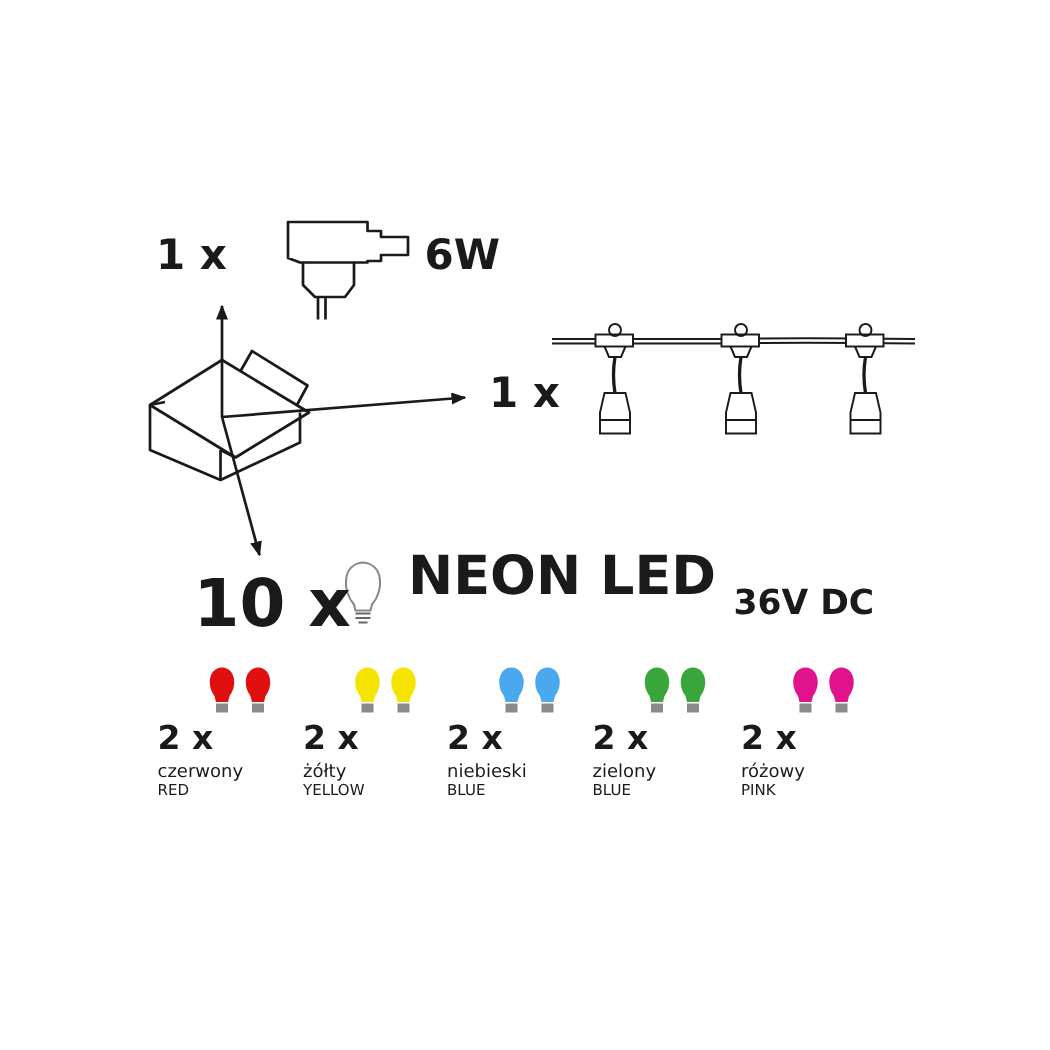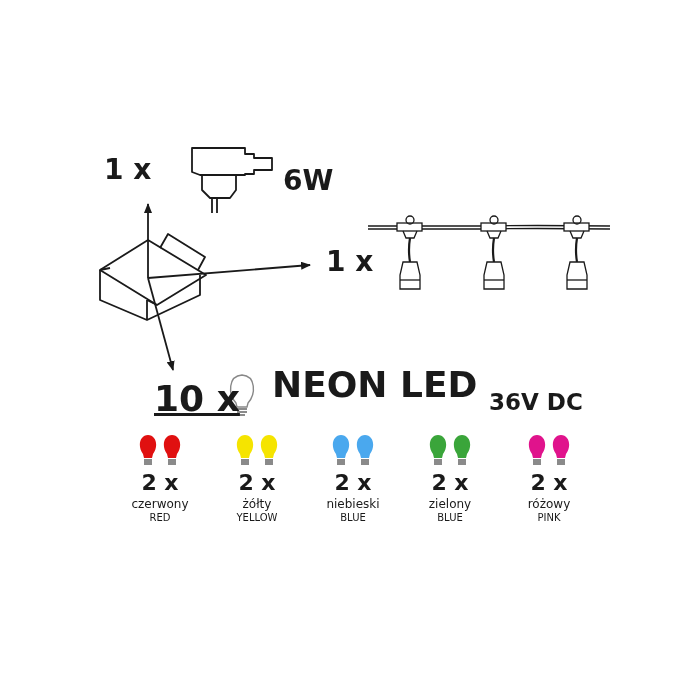--- a/index.html
+++ b/index.html
@@ -1,27 +1,27 @@
 <!DOCTYPE html>
 <html><head>
 <meta charset="utf-8">
 <style>
   html, body { margin:0; padding:0; background:#ffffff; }
   body { width:700px; height:700px; position:relative; overflow:hidden;
          font-family:"DejaVu Sans", "Liberation Sans", sans-serif; color:#1a1a1a; }
   .abs { position:absolute; }
   .big { font-weight:bold; font-size:28px; letter-spacing:0px; line-height:1; }
   .qty-adapter { left:104px; top:156px; }
-  .watt { left:283px; top:156px;margin-top:11px; }
+  .watt { left:283px; top:156px; }
   .qty-string { left:326px; top:248px; }
-  .neon-qty { left:154px; top:381px; font-size:36px;text-decoration:underline; }
+  .neon-qty { left:129px; top:381px; font-size:44px; }
   .neon-label { left:272px; top:367px; font-size:36px; }
   .volt { left:489px; top:391px; font-size:23px; font-weight:bold; line-height:1; }
   svg.draw { position:absolute; left:0; top:0; }
-  .col { position:absolute; top:434px; width:110px; text-align:center; }
+  .col { position:absolute; top:444px; width:110px; text-align:left; }
   .bulbs { height:32px; display:flex; justify-content:center; gap:6px; }
   .col .cnt { font-weight:bold; font-size:22px; line-height:1; margin-top:6px; }
   .col .pl { font-size:12px; line-height:1; margin-top:4px; }
   .col .en { font-size:10px; line-height:1; margin-top:3px; }
 </style>
 </head>
 <body>
 
 <svg class="draw" width="700" height="700" viewBox="0 0 700 700">
   <defs>

